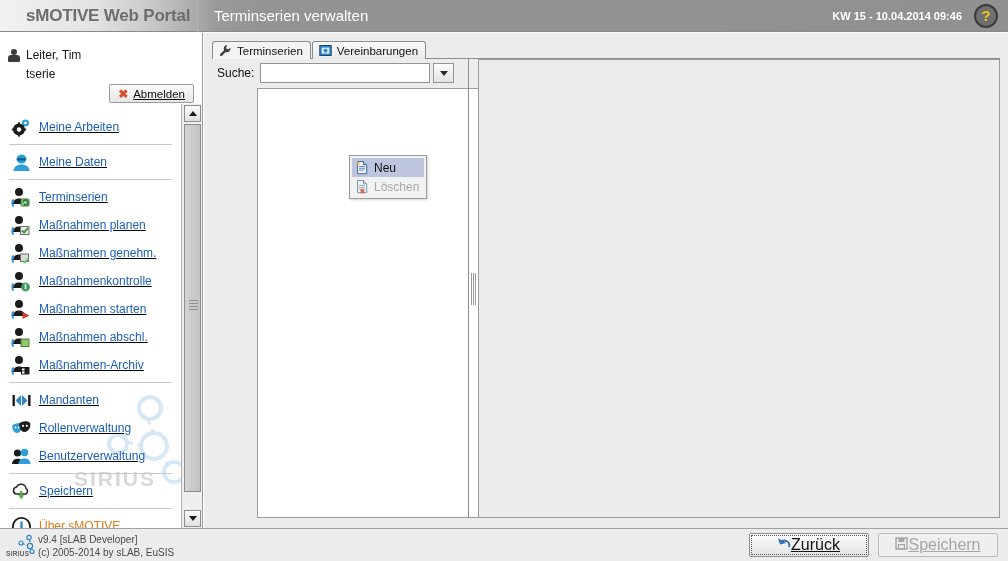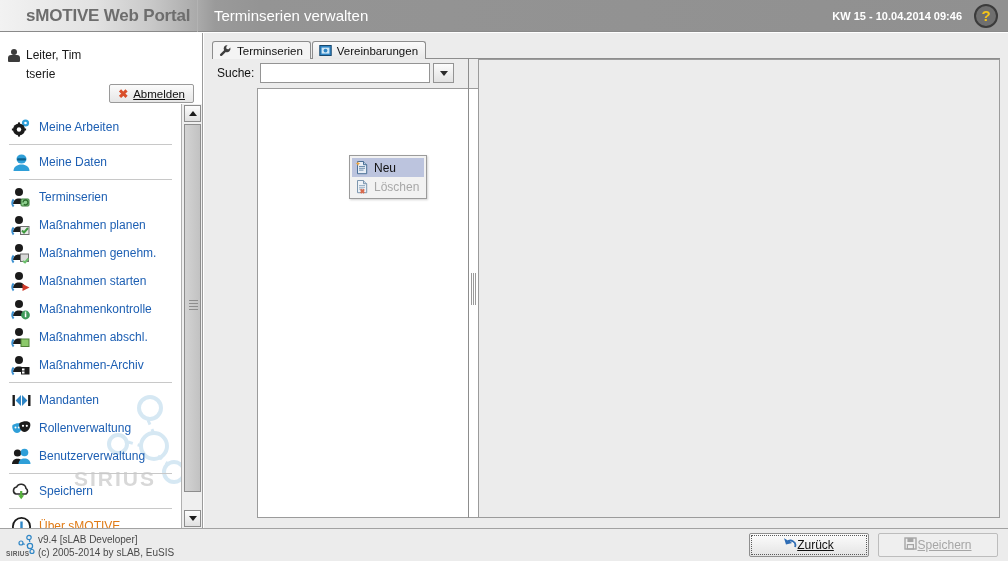--- a/index.html
+++ b/index.html
@@ -75,21 +75,21 @@
     font-size:11.5px; color:#111;
   }
   .x-icon { color:#d94f2b; font-weight:bold; font-size:12px; line-height:1; }
   .logout-label { text-decoration:underline; }
 
   .navwrap { position:absolute; left:0; top:71px; width:202px; bottom:0; }
   .navlist {
     position:absolute; left:0; top:0; width:181px; bottom:0;
     overflow:hidden; background:#ffffff;
   }
-  .nav-inner { position:relative; padding-top:9px; }
+  .nav-inner { position:relative; padding-top:9px;text-decoration:underline; }
   .nav-item {
     height:28px; display:flex; align-items:center; gap:7px;
     padding-left:11px; cursor:pointer; position:relative; z-index:2;
   }
   .nav-item .lbl { color:#1d5fb3; font-size:12px; white-space:nowrap; }
   .nav-item.about .lbl { color:#e07b16; }
   .nav-sep { height:1px; background:#c8c8c8; margin:3px 9px 3px 9px; position:relative; z-index:2; }
 
   
   .watermark {
@@ -134,21 +134,21 @@
     font-size:10px; color:#4a4a4a; line-height:13px;
   }
   .sirius-mark { position:absolute; left:6px; top:5px; width:30px; height:24px; }
   .sirius-mark .txt { position:absolute; left:0; bottom:0; font-size:6.5px; font-weight:bold; color:#5d5d5d; letter-spacing:.3px; }
 
   .foot-btns { position:absolute; right:10px; top:4px; display:flex; gap:9px; }
   .fbtn {
     width:120px; height:24px; border:1px solid #8f8f8f; border-radius:2px;
     background:linear-gradient(to bottom,#fcfcfc,#e4e4e4);
     display:flex; align-items:center; justify-content:center; 
-    font-size:12px; color:#111; cursor:pointer;
+    font-size:16px; color:#111; cursor:pointer;
   }
   .fbtn.focused { outline:1px dotted #5a5a5a; outline-offset:-3px; }
   .fbtn.disabled { color:#a6a6a6; background:#efefef; border-color:#bdbdbd; cursor:default; }
   .fbtn .u { text-decoration:underline; }
 
   
   .main {
     position:absolute; left:204px; top:33px; right:0; bottom:33px;
     background:#ececec;
   }
@@ -334,38 +334,38 @@
           </span>
           <span class="lbl">Maßnahmen genehm.</span>
         </div>
 
         <div class="nav-item">
           <span class="ico">
             <svg width="21" height="21" viewBox="0 0 21 21">
               <circle cx="8" cy="5" r="4" fill="#1b1b1b"></circle>
               <path d="M2 17c0-3.6 2.7-5.6 6-5.6s6 2 6 5.6z" fill="#1b1b1b"></path>
               <path d="M2.6 12.5a5.2 5.2 0 0 0 0 7" stroke="#3a8fd0" stroke-width="2" fill="none"></path>
-              <path d="M11.5 13l7 3.5-7 3.5z" fill="#d03a2a"></path>
-            </svg>
-          </span>
-          <span class="lbl">Maßnahmen starten</span>
-        </div>
-
-        <div class="nav-item">
-          <span class="ico">
-            <svg width="21" height="21" viewBox="0 0 21 21">
-              <circle cx="8" cy="5" r="4" fill="#1b1b1b"></circle>
-              <path d="M2 17c0-3.6 2.7-5.6 6-5.6s6 2 6 5.6z" fill="#1b1b1b"></path>
-              <path d="M2.6 12.5a5.2 5.2 0 0 0 0 7" stroke="#3a8fd0" stroke-width="2" fill="none"></path>
               <circle cx="14.5" cy="16" r="4.4" fill="#3f9a5a"></circle>
               <rect x="13.8" y="14.2" width="1.5" height="4" fill="#fff"></rect>
               <rect x="13.8" y="12.6" width="1.5" height="1.2" fill="#fff"></rect>
             </svg>
           </span>
           <span class="lbl">Maßnahmenkontrolle</span>
+        </div>
+
+        <div class="nav-item">
+          <span class="ico">
+            <svg width="21" height="21" viewBox="0 0 21 21">
+              <circle cx="8" cy="5" r="4" fill="#1b1b1b"></circle>
+              <path d="M2 17c0-3.6 2.7-5.6 6-5.6s6 2 6 5.6z" fill="#1b1b1b"></path>
+              <path d="M2.6 12.5a5.2 5.2 0 0 0 0 7" stroke="#3a8fd0" stroke-width="2" fill="none"></path>
+              <path d="M11.5 13l7 3.5-7 3.5z" fill="#d03a2a"></path>
+            </svg>
+          </span>
+          <span class="lbl">Maßnahmen starten</span>
         </div>
 
         <div class="nav-item">
           <span class="ico">
             <svg width="21" height="21" viewBox="0 0 21 21">
               <circle cx="8" cy="5" r="4" fill="#1b1b1b"></circle>
               <path d="M2 17c0-3.6 2.7-5.6 6-5.6s6 2 6 5.6z" fill="#1b1b1b"></path>
               <path d="M2.6 12.5a5.2 5.2 0 0 0 0 7" stroke="#3a8fd0" stroke-width="2" fill="none"></path>
               <rect x="10" y="12" width="8" height="7.5" fill="#8cc96a" stroke="#4e7f36"></rect>
             </svg>

